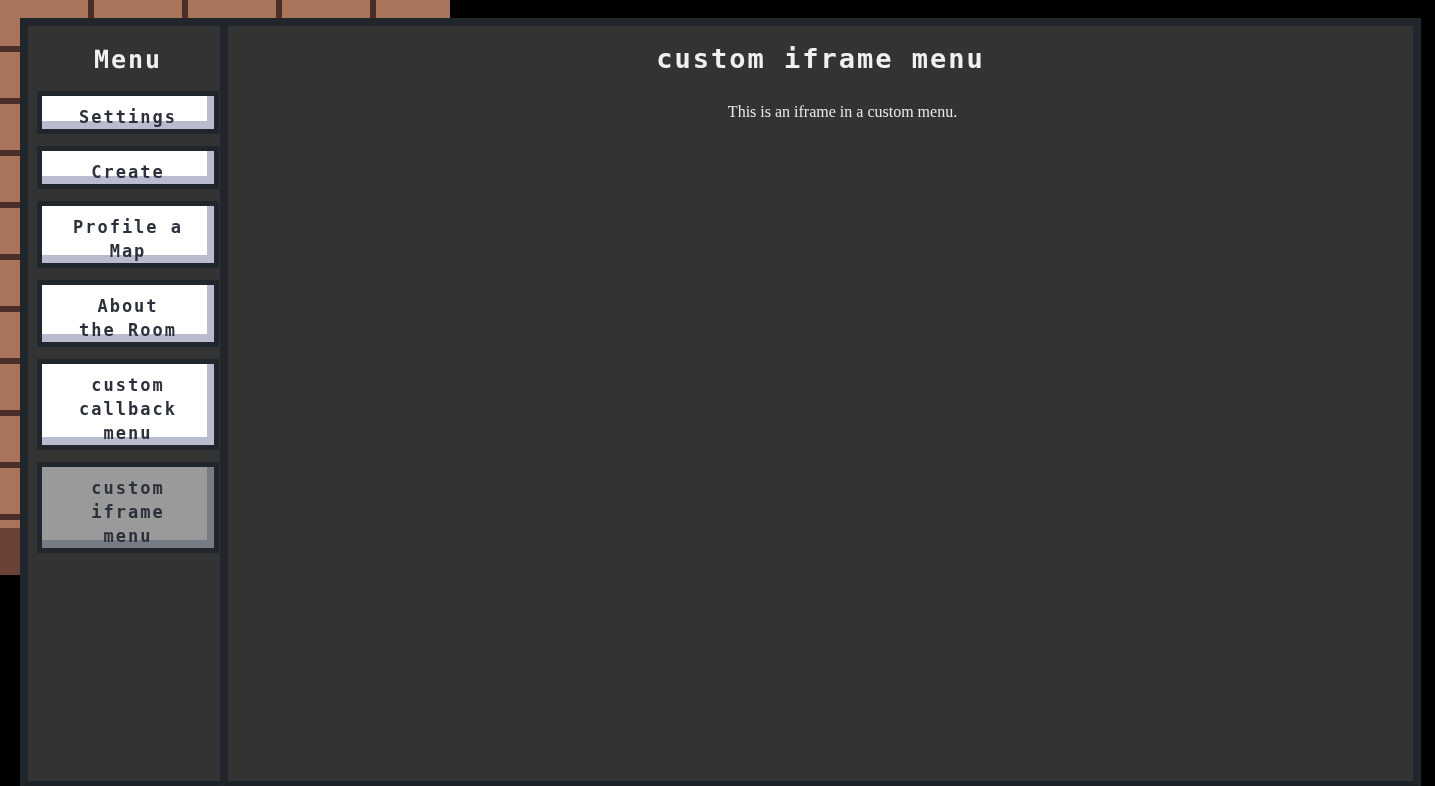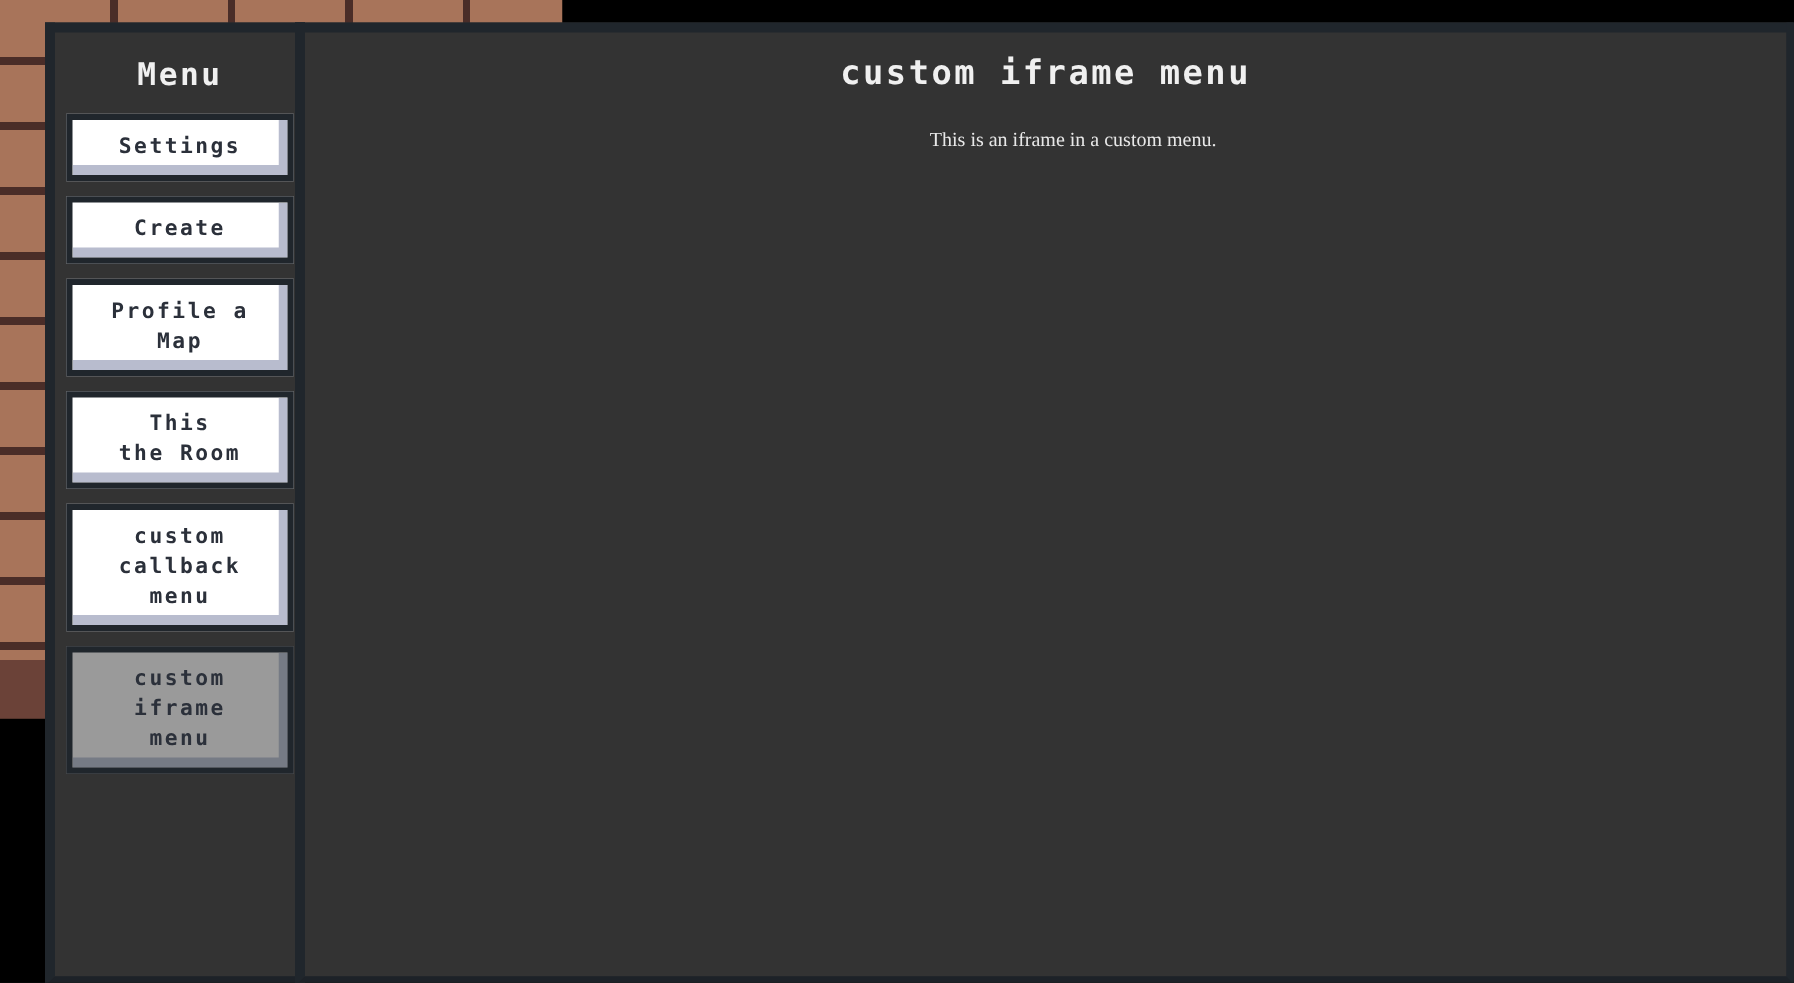--- a/index.html
+++ b/index.html
@@ -71,21 +71,21 @@
     position: absolute;
     left: 0; top: 575px;
     width: 450px; height: 211px;
     background: #000;
     z-index: 1;
   }
 
   
   #menu-root {
     position: absolute;
-    left: 28px;
+    left: 12px;
     top: 12px;
     width: 1400px;
     height: 768px;
     z-index: 5;
     display: flex;
     align-items: flex-start;
   }
 
   
   #sidebar {
@@ -129,21 +129,21 @@
     border: 5px solid #20262c;
     border-bottom-width: 5px;
     box-shadow: inset -7px -8px 0 0 #b8bcce;
     color: #2b303a;
     font-family: "DejaVu Sans Mono", monospace;
     font-size: 17px;
     font-weight: bold;
     letter-spacing: 2px;
     line-height: 24px;
     text-align: center;
-    padding: 9px 6px 11px 6px;
+    padding: 9px 6px 0 6px;
     margin: 0 0 12px 0;
     cursor: pointer;
     white-space: pre-line;
     -webkit-font-smoothing: none;
   }
   .menu-item.selected {
     background: #9a9a9a;
     box-shadow: inset -7px -8px 0 0 #767b85;
     color: #2b303a;
   }
@@ -209,21 +209,21 @@
 
   <div id="sidebar">
     <div id="sidebar-inner">
       <div id="sidebar-title">Menu</div>
 
       <div id="menu-items">
         <div class="menu-item">Settings</div>
         <div class="menu-item">Create</div>
         <div class="menu-item">Profile a
 Map</div>
-        <div class="menu-item">This
+        <div class="menu-item">About
 the Room</div>
         <div class="menu-item">custom
 callback
 menu</div>
         <div class="menu-item selected">custom
 iframe
 menu</div>
       </div>
     </div>
   </div>

